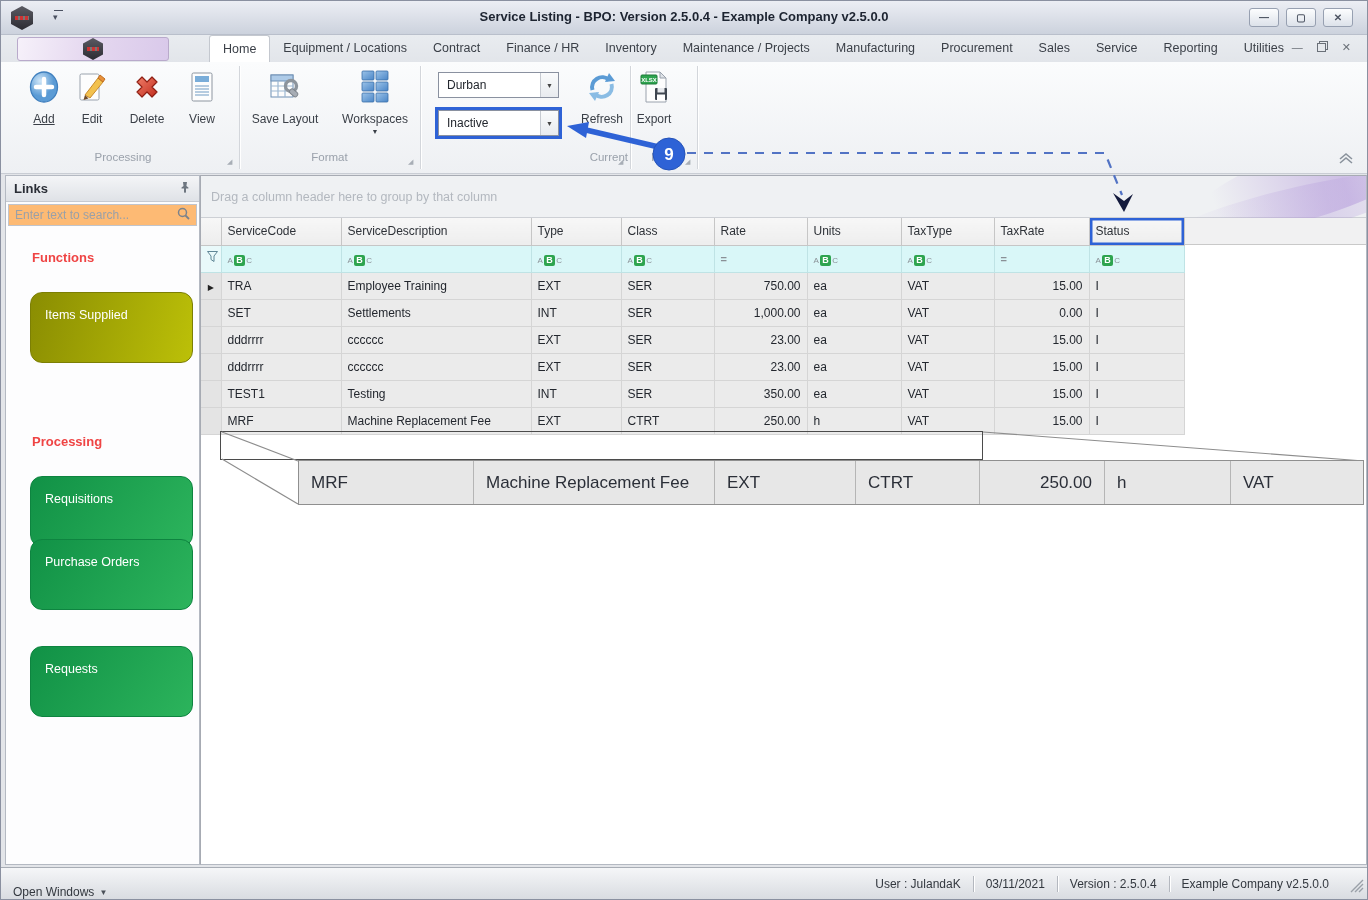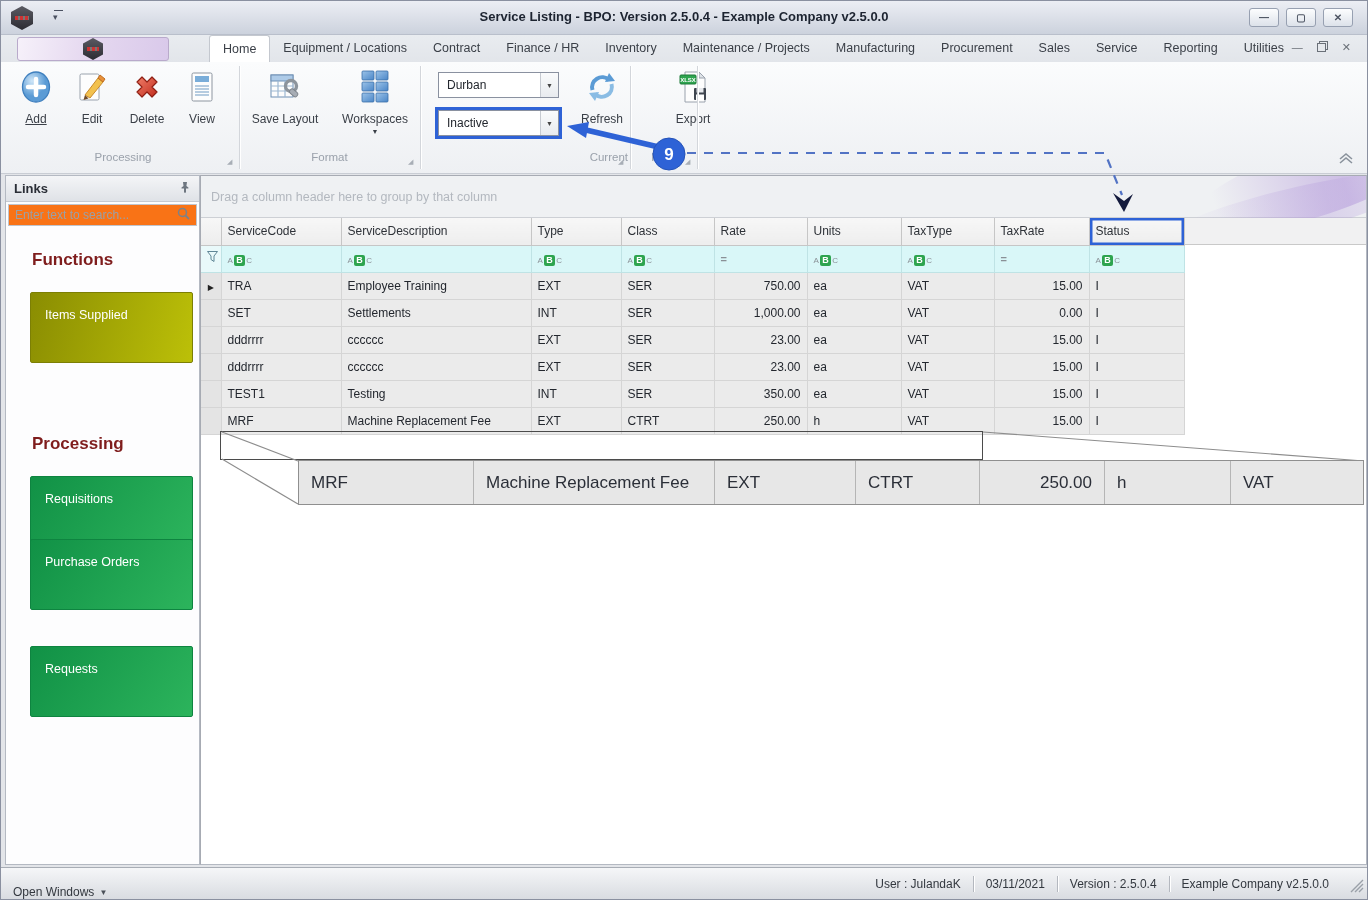--- a/index.html
+++ b/index.html
@@ -59,27 +59,27 @@
 
   
   .main { position:absolute; left:0; top:173px; width:100%; height:693px; background:#e3e5e9; }
 
   
   .sidebar { position:absolute; left:4px; top:1px; width:195px; height:690px; background:#fdfdfe;
     border:1px solid #b4b9c2; }
   .sb-header { height:26px; background:linear-gradient(#f4f5f7,#dfe2e7); border-bottom:1px solid #c6cad1;
     display:flex; align-items:center; padding:0 8px; font-weight:bold; font-size:13px; color:#2a2e36; }
   .sb-header .pin { margin-left:auto; }
-  .sb-search { margin:2px 2px; height:22px; border:1px solid #c0c4cc; background:#f97316; display:flex; align-items:center; }
+  .sb-search { margin:2px 2px; height:22px; border:1px solid #c0c4cc; background:#fdba74; display:flex; align-items:center; }
   .sb-search input { flex:1; border:none; outline:none; padding:0 6px; font-size:12px; color:#444;
     font-family:"Liberation Sans",sans-serif; background:transparent; }
   .sb-search input::placeholder { color:#9aa0a8; }
   .sb-search .mag { padding-right:6px; }
-  .sb-heading { margin:22px 0 0 26px; font-size:17px; font-weight:bold; color:#7f1d1d; }
-  .sb-box { position:absolute; left:24px; width:163px; height:71px; border-radius:2px; color:#fff;
+  .sb-heading { margin:22px 0 0 26px; font-size:13px; font-weight:bold; color:#ef4444; }
+  .sb-box { position:absolute; left:24px; width:163px; height:71px; border-radius:12px; color:#fff;
     font-size:12.5px; padding:15px 0 16px 14px; cursor:pointer; }
   .sb-box.olive { background:linear-gradient(105deg,#8a8d02,#bcc008); border:1px solid #7c7f04; }
   .sb-box.green { background:linear-gradient(125deg,#119146,#2cb45c); border:1px solid #0e8440; }
 
   
   .content { position:absolute; left:199px; top:1px; width:1167px; height:690px; background:#fff;
     border-top:1px solid #a7abb3; border-left:1px solid #a7abb3; border-right:1px solid #b4b9c2; border-bottom:1px solid #b4b9c2; overflow:hidden; }
   .groupby { position:absolute; left:0; top:0; width:100%; height:42px; background:#eff1f3;
     border-bottom:1px solid #cdd0d5; color:#b3b8bf; font-size:12.5px; line-height:42px; padding-left:10px; }
   .swoosh { position:absolute; right:0; top:0; width:200px; height:68px; overflow:hidden; pointer-events:none; }
@@ -166,21 +166,21 @@
     </div>
     <div class="tabrow-winbtns">
       <span>—</span>
       <span class="restore-glyph"></span>
       <span>✕</span>
     </div>
   </div>
 
   <div class="ribbon">
 
-    <div class="rib-btn" style="left:6px;text-decoration:underline;">
+    <div class="rib-btn" style="left:14px;text-decoration:underline;">
       <div class="ico">
         <svg width="34" height="34" viewBox="0 0 34 34">
           <defs>
               <radialGradient id="gAdd" cx="35%" cy="30%">
                 <stop offset="0%" stop-color="#cfe6f8"></stop>
                 <stop offset="100%" stop-color="#5b9bd5"></stop>
               </radialGradient>
             </defs>
           <ellipse cx="17" cy="17" rx="13.5" ry="15" fill="url(#gAdd)" stroke="#3f7fbe" stroke-width="1.3"></ellipse>
           <path d="M17 9v16M9 17h16" stroke="#fff" stroke-width="4.5" stroke-linecap="round"></path>
@@ -275,21 +275,21 @@
           <path d="M8.5 21a10 10 0 0 1 16.5-10" fill="none" stroke="#5b9bd5" stroke-width="4"></path>
           <polygon points="25,4 31,12 21,13" fill="#5b9bd5"></polygon>
           <path d="M27.5 15a10 10 0 0 1 -16.5 10" fill="none" stroke="#8abce4" stroke-width="4"></path>
           <polygon points="11,32 5,24 15,23" fill="#8abce4"></polygon>
         </svg>
       </div>
       <div class="lbl">Refresh</div>
     </div>
     <div class="rib-sep" style="left:629px;"></div>
 
-    <div class="rib-btn" style="left:663px;">
+    <div class="rib-btn" style="left:624px;">
       <div class="ico">
         <svg width="36" height="36" viewBox="0 0 36 36">
           <path d="M10 3 h14 l6 6 v24 h-20 z" fill="#fdfdfd" stroke="#9aa2ad"></path>
           <path d="M24 3 l6 6 h-6 z" fill="#dfe3e8" stroke="#9aa2ad"></path>
           <rect x="5" y="6" width="16" height="9" rx="1" fill="#2ea44f" stroke="#1d7a38"></rect>
           <text x="13" y="13" font-size="6" font-weight="bold" fill="#fff" text-anchor="middle" font-family="Liberation Sans, sans-serif">XLSX</text>
           <rect x="19" y="19" width="12" height="12" rx="1" fill="#3f4650"></rect>
           <rect x="21.5" y="19" width="7" height="4.5" fill="#e8eaee"></rect>
           <rect x="21" y="25.5" width="8" height="5.5" fill="#fff"></rect>
         </svg>

